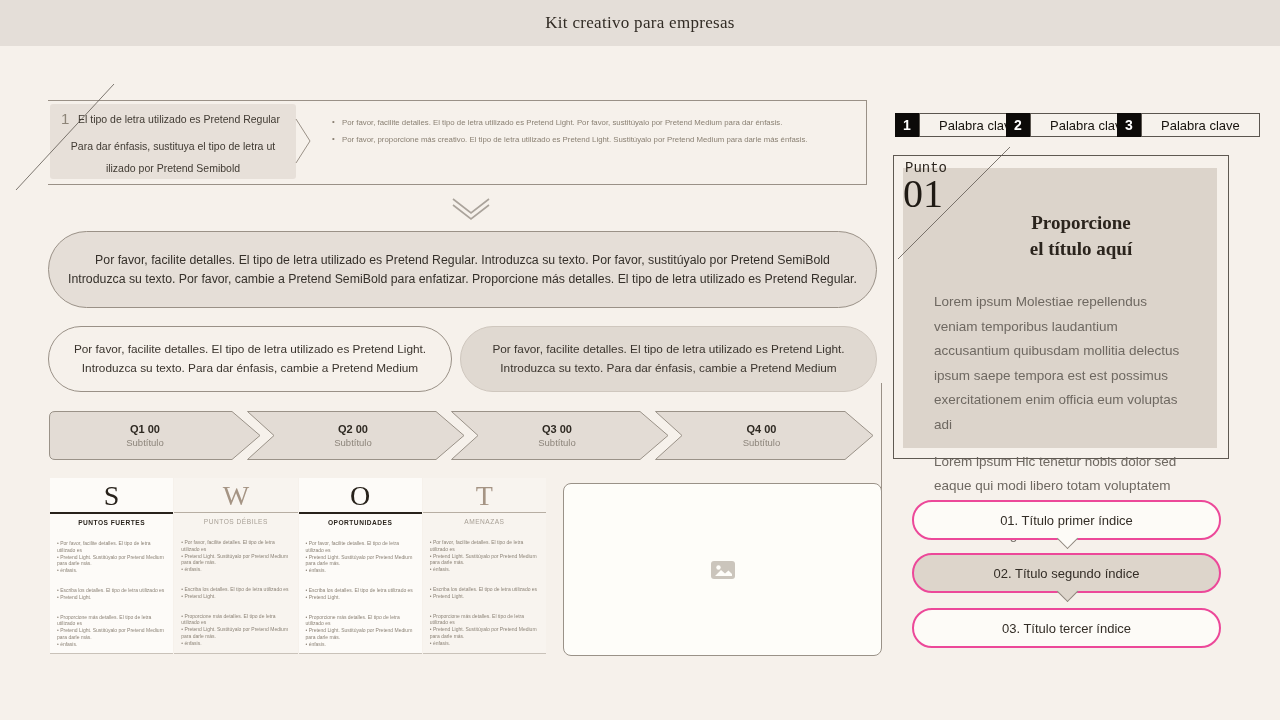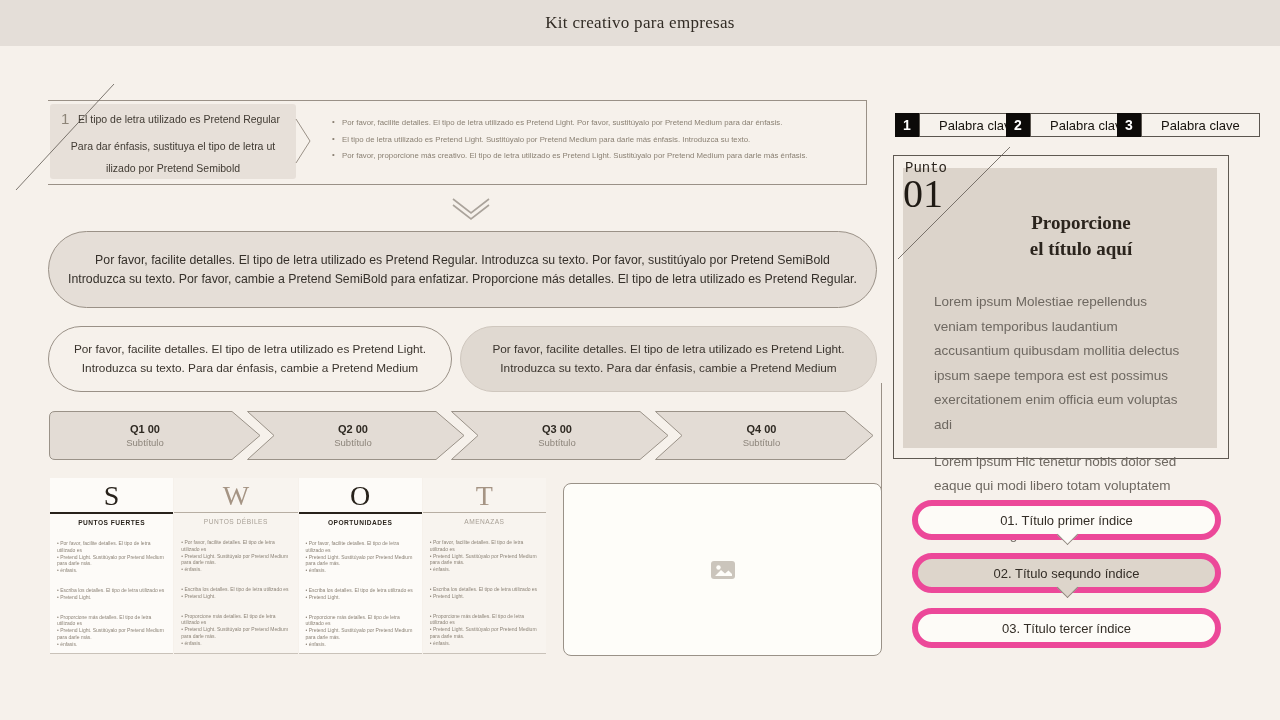--- a/index.html
+++ b/index.html
@@ -82,21 +82,21 @@
   .punto{position:absolute;left:893px;top:155px;width:336px;height:304px;border:1px solid #5f5952;box-sizing:border-box;}
   .punto-fill{position:absolute;left:9px;top:12px;right:11px;bottom:10px;background:#dcd4cb;}
   .punto-eyebrow{position:absolute;left:11px;top:4px;font-family:Liberation Mono, monospace;font-size:14px;color:#2c261f;}
   .punto-number{position:absolute;left:9px;top:14px;font-family:"Liberation Serif",serif;font-size:40px;color:#1f1a14;}
   .punto-title{position:absolute;left:60px;right:20px;top:54px;text-align:center;
                font-family:"Liberation Serif",serif;font-weight:bold;font-size:19px;color:#2b241d;line-height:26px;}
   .punto-body{position:absolute;left:28px;right:22px;top:122px;font-size:13.5px;color:#6e6861;line-height:24.6px;}
   .punto-body p{margin:12px;}
 
   
-  .idx{position:absolute;left:912px;width:309px;height:40px;border:6px solid #ec4899;border-radius:21px;
+  .idx{position:absolute;left:912px;width:309px;height:40px;border:2px solid #ec4899;border-radius:21px;
        display:flex;align-items:center;justify-content:center;font-size:13px;color:#332d26;box-sizing:border-box;}
   .idx.light{background:#fdfbf7;}
   .idx.dark{background:#ddd5cb;}
   .tail{position:absolute;left:50%;bottom:-8px;width:14px;height:14px;margin-left:-7px;
         transform:rotate(45deg);border-right:1px solid #8d857b;border-bottom:1px solid #8d857b;}
   .tail.light{background:#fdfbf7;}
   .tail.dark{background:#ddd5cb;}
 </style>
 </head>
 <body>
@@ -112,21 +112,20 @@
       <div class="step-num">1</div>
       <div class="step-l1">El tipo de letra utilizado es Pretend Regular</div>
       <div class="step-l2">Para dar énfasis, sustituya el tipo de letra ut</div>
       <div class="step-l3">ilizado por Pretend Semibold</div>
     </div>
     <svg class="chev-right" width="18" height="46">
       <polyline points="1,1 15,23 1,45" fill="none" stroke="#9a9187" stroke-width="1"></polyline>
     </svg>
     <div class="sec1-bullets">
       <div class="b">Por favor, facilite detalles. El tipo de letra utilizado es Pretend Light. Por favor, sustitúyalo por Pretend Medium para dar énfasis.</div>
-      <div class="b">El tipo de letra utilizado es Pretend Light. Sustitúyalo por Pretend Medium para darle más énfasis. Introduzca su texto.</div>
       <div class="b">Por favor, proporcione más creativo. El tipo de letra utilizado es Pretend Light. Sustitúyalo por Pretend Medium para darle más énfasis.</div>
     </div>
   </div>
   <svg class="diag" style="left:10px;top:78px;" width="112" height="120">
     <line x1="104" y1="6" x2="6" y2="112" stroke="#5e5850" stroke-width="0.8"></line>
   </svg>
 
   <svg class="chev-down" width="42" height="26">
     <polyline points="3,3 21,17 39,3" fill="none" stroke="#aaa39b" stroke-width="1.6"></polyline>
     <polyline points="3,9 21,23 39,9" fill="none" stroke="#aaa39b" stroke-width="1.6"></polyline>

